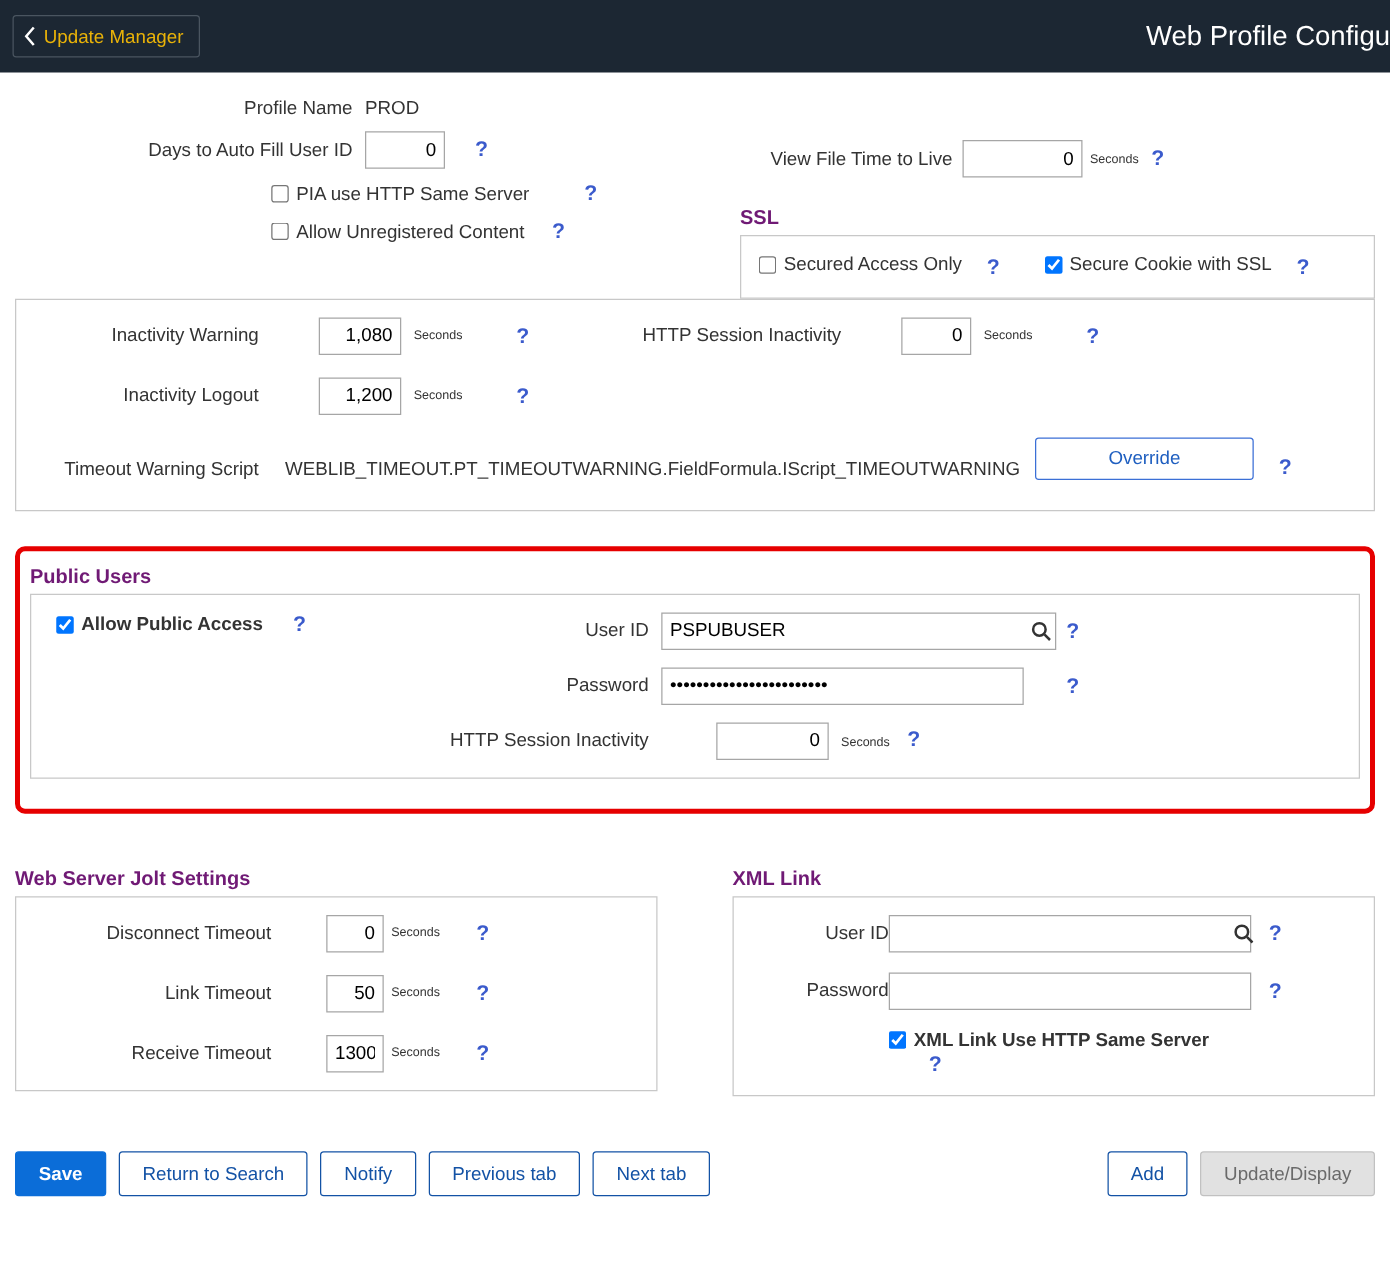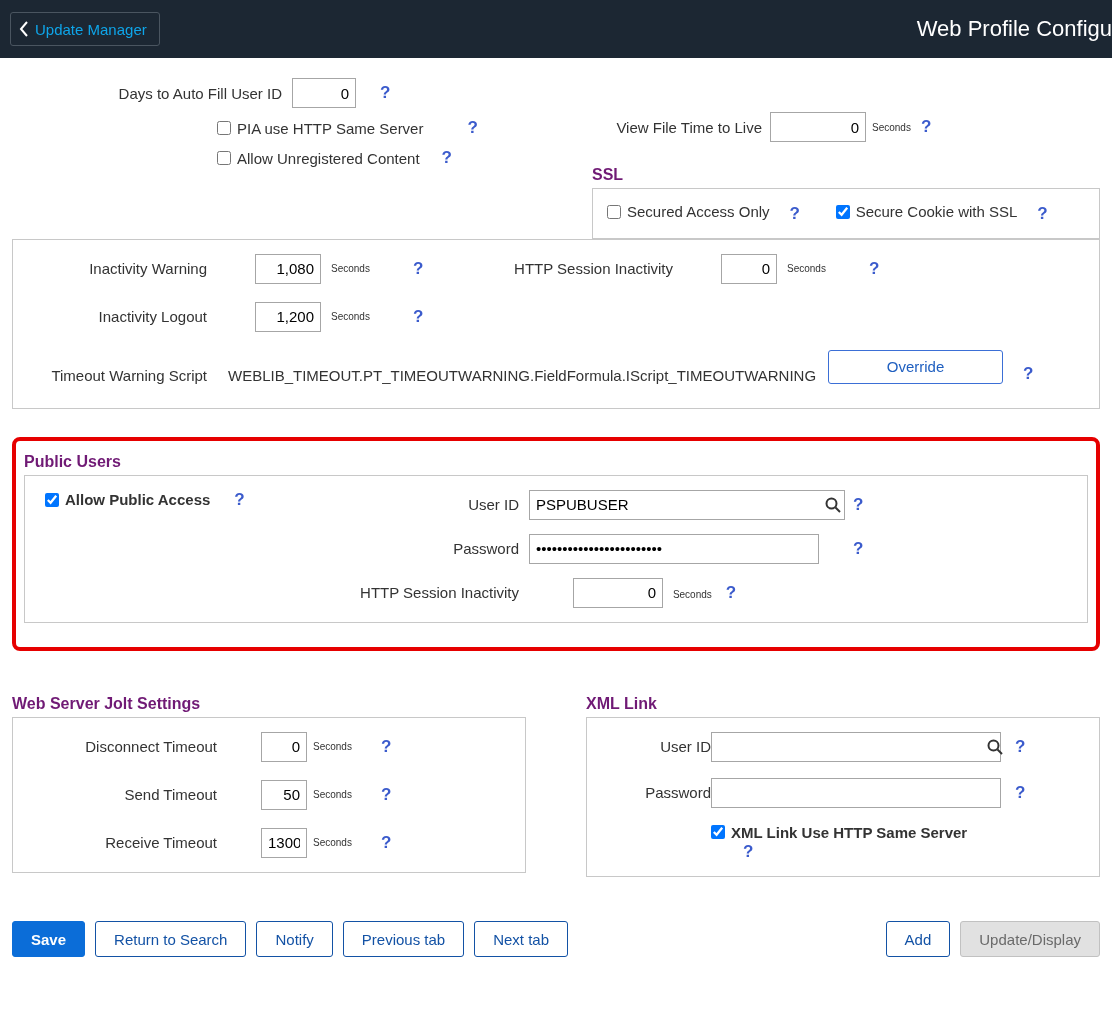--- a/index.html
+++ b/index.html
@@ -1,18 +1,18 @@
 <!DOCTYPE html>
 <html><head>
 <meta charset="utf-8">
 <style>
   * { box-sizing: border-box; margin: 0; padding: 0; }
   body { font-family: Arial, Helvetica, sans-serif; font-size: 14px; color: #333; background: #fff; width: 1112px; }
   .topbar { background: #1c2733; height: 58px; display: flex; align-items: center; justify-content: space-between; padding: 0 0 0 10px; overflow: hidden; }
-  .back-btn { border: 1px solid #4a5560; background: #1c2733; color: #0ea5e9; font-size: 15px; height: 34px; padding: 0 12px 0 8px; display: inline-flex; align-items: center; border-radius: 3px; cursor: pointer; }
+  .back-btn { border: 1px solid #4a5560; background: #1c2733; color: #eab308; font-size: 15px; height: 34px; padding: 0 12px 0 8px; display: inline-flex; align-items: center; border-radius: 3px; cursor: pointer; }
   .back-btn svg { margin-right: 6px; }
   .toptitle { color: #fff; font-size: 22px; white-space: nowrap; }
   .page { padding: 20px 12px 20px 12px; }
   .row { display: flex; align-items: center; margin-bottom: 10px; }
   .lbl { text-align: right; font-size: 15px; color: #333; }
   .val { font-size: 15px; padding-left: 10px; }
   input[type="text"], input[type="password"] { border: 1px solid #a6a6a6; height: 30px; padding: 0 6px; font-size: 15px; }
   input.num { text-align: right; margin-left: 44px; }
   .unit { font-size: 10px; padding: 0 6px; }
   .help { color: #3b5bcc; font-weight: bold; font-size: 17px; cursor: pointer; padding: 0 4px; }
@@ -54,20 +54,24 @@
     <span>Update Manager</span>
   </button>
   <div class="toptitle">Web Profile Configu</div>
 </div>
 
 <div class="page">
 
   <div class="topgrid">
     <div class="leftcol">
       <div class="row">
+        <div class="lbl" style="width:270px;">Profile Name</div>
+        <div class="val">PROD</div>
+      </div>
+      <div class="row">
         <div class="lbl" style="width:270px;">Days to Auto Fill User ID</div>
         <input class="num" style="width: 64px; margin-left: 10px;" type="text" value="0">
         <span class="help" style="margin-left:20px;">?</span>
       </div>
       <div class="row">
         <div style="width:205px;"></div>
         <span class="cbwrap">
           <input type="checkbox" style="">
           <label>PIA use HTTP Same Server</label>
         </span>
@@ -176,21 +180,21 @@
   <div class="twocol">
     <div>
       <div class="section-title">Web Server Jolt Settings</div>
       <div class="box">
         <div class="ws-grid">
           <div class="lbl">Disconnect Timeout</div>
           <input class="num" type="text" value="0" style="">
           <span class="unit">Seconds</span>
           <span class="help">?</span>
 
-          <div class="lbl">Send Timeout</div>
+          <div class="lbl">Link Timeout</div>
           <input class="num" type="text" value="50" style="">
           <span class="unit">Seconds</span>
           <span class="help">?</span>
 
           <div class="lbl">Receive Timeout</div>
           <input class="num" type="text" value="1300" style="">
           <span class="unit">Seconds</span>
           <span class="help">?</span>
         </div>
       </div>

